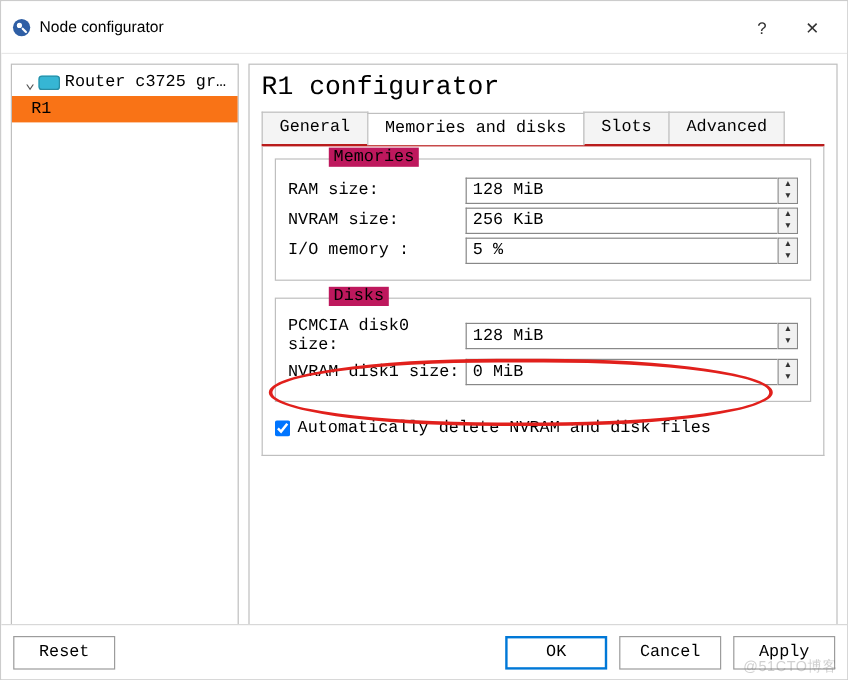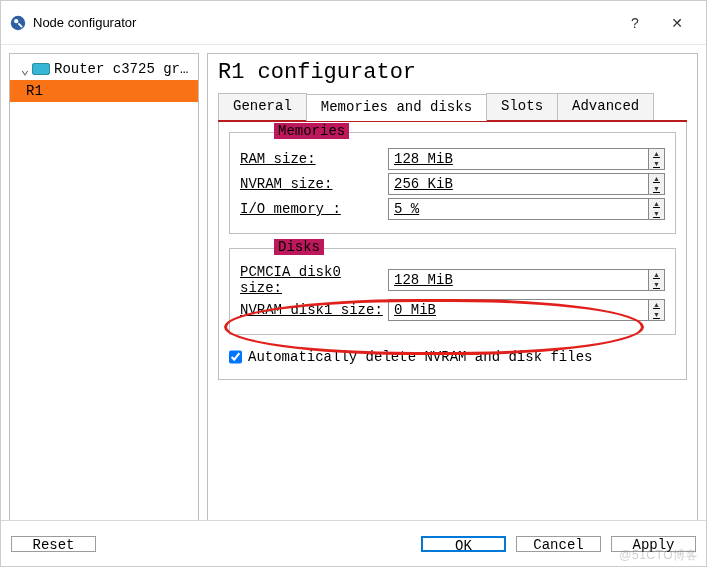--- a/index.html
+++ b/index.html
@@ -84,21 +84,21 @@
     padding:12px 10px 10px 10px;
     margin-bottom:14px;
     position:relative;
   }
   .group > legend {
     position:absolute; top:-10px; left:8px; background:#be185d;
     padding:0 4px; font-family:"Courier New",monospace; font-size:14px;margin-left:36px;
   }
   .field-row {
     display:flex; align-items:center; margin:3px 0;
-    font-family:"Courier New",monospace; font-size:14px;text-decoration:underline;
+    font-family:"Courier New",monospace; font-size:14px;
   }
   .field-row label { width:148px; }
   .spinbox {
     display:flex; flex:1;
   }
   .spinbox input {
     flex:1; border:1px solid #888; border-right:none;
     font-family:"Courier New",monospace; font-size:14px;
     padding:2px 5px;
   }
@@ -126,21 +126,21 @@
   }
 
   .footer {
     position:absolute; left:0; bottom:0; right:0;
     height:46px; border-top:1px solid #d8d8d8;
     display:flex; align-items:center; padding:0 10px;
     background:#fff;
   }
   .footer .spacer { flex:1; }
   .btn {
-    min-width:85px; height:16px;
+    min-width:85px; height:28px;
     border:1px solid #9c9c9c;
     font-family:"Courier New",monospace; font-size:14px;
     background:#fff;
   }
   .btn.default { border:2px solid #0078d7; }
   .footer .btn { margin-left:10px; }
   .footer .btn.reset { margin-left:0; }
 
   .watermark {
     position:absolute; right:8px; bottom:2px;

